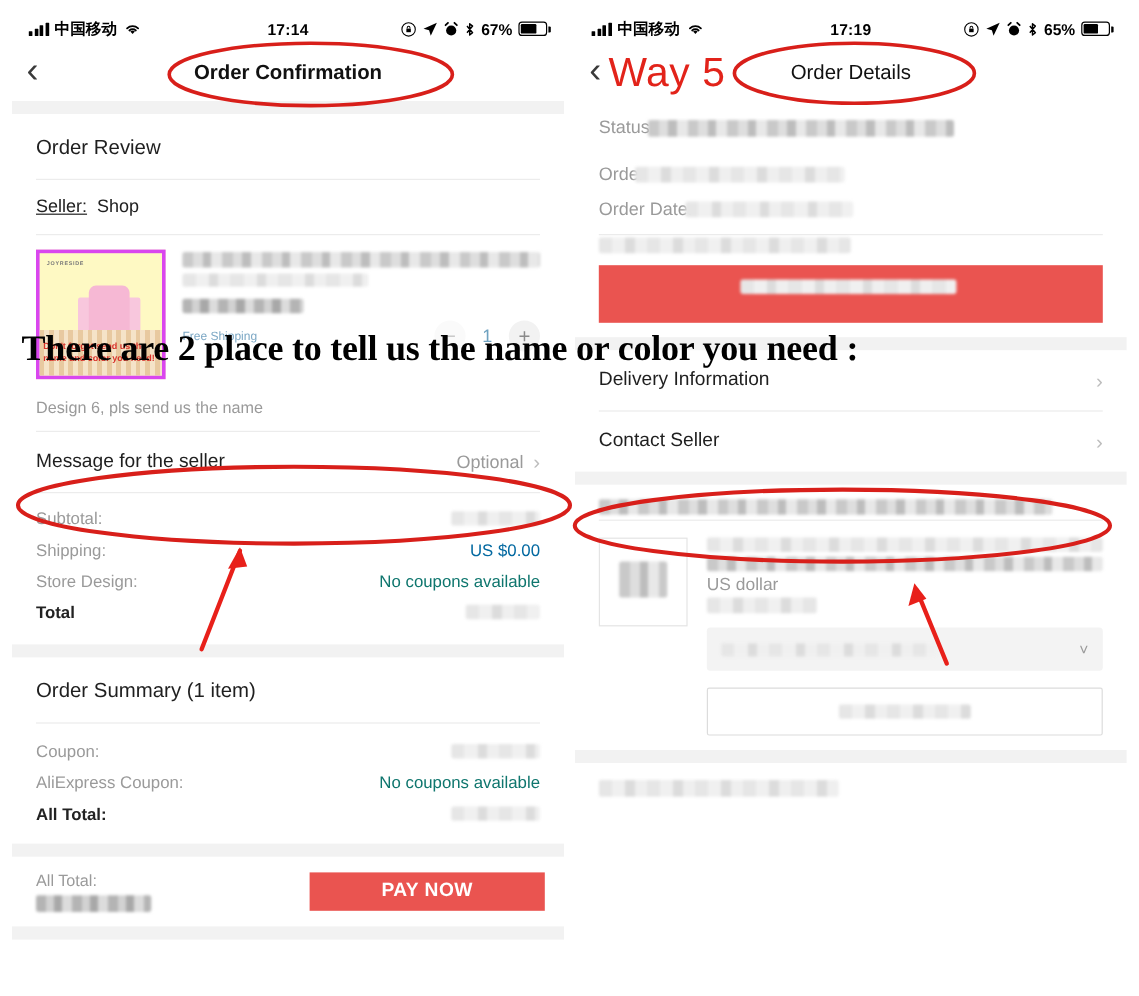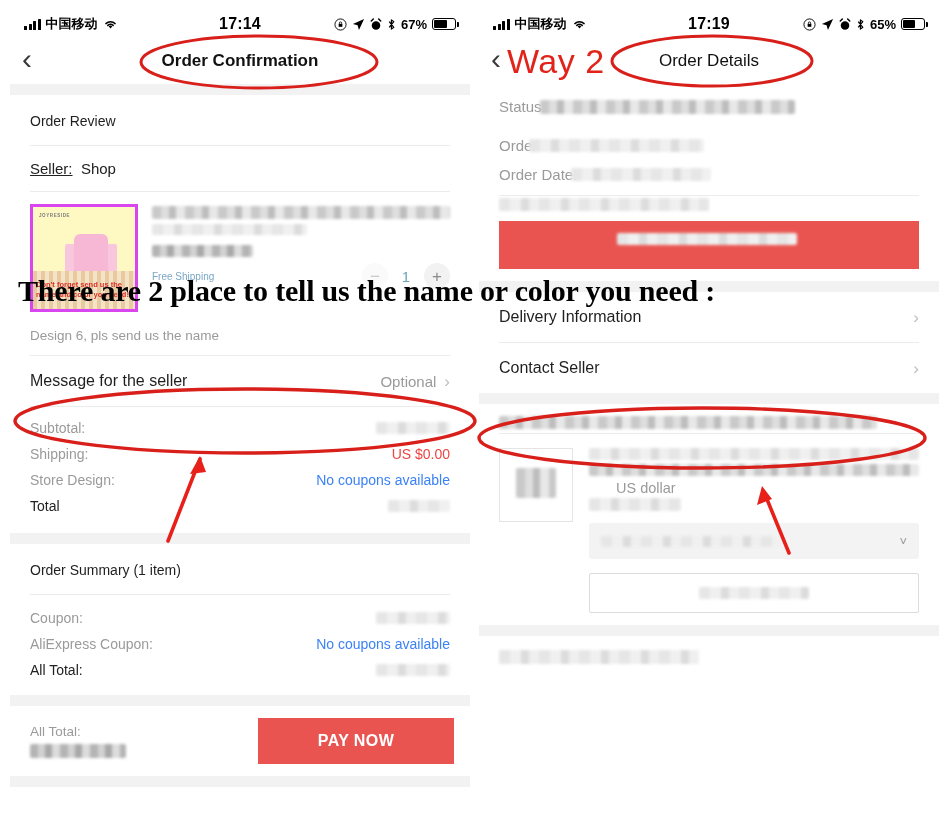--- a/index.html
+++ b/index.html
@@ -24,21 +24,21 @@
 
   
   .statusbar {
     height: 28px; display:flex; align-items:center;
     padding: 0 14px; font-size: 13px; color:#000;
     position: relative;
   }
   .sb-left { display:flex; align-items:center; gap:5px; }
   .sb-center {
     position:absolute; left:0; right:0; text-align:center;
-    font-size:16px; font-weight:700; letter-spacing:.2px;
+    font-size:13px; font-weight:700; letter-spacing:.2px;
   }
   .sb-right {
     margin-left:auto; display:flex; align-items:center; gap:5px;
     font-size:13px; font-weight:600; z-index:2;
   }
   .signal { display:inline-flex; align-items:flex-end; gap:1.5px; height:11px; }
   .signal i { display:block; width:3px; background:#000; border-radius:.5px; }
   .signal i:nth-child(1){height:4px}
   .signal i:nth-child(2){height:6px}
   .signal i:nth-child(3){height:8.5px}
@@ -72,21 +72,21 @@
   }
   .nav-title {
     position:absolute; left:0; right:0; text-align:center;
     font-size: 17px; font-weight:700; color:#111; pointer-events:none;
   }
   .nav-title.thin { font-weight:400; font-size:17px; }
 
   
   .gapbar { height: 11px; background:#f2f2f2; }
   .card { background:#fff; padding: 0 20px; }
-  .sect-title { font-size: 14px; color:#1f1f1f; padding: 18px 0 16px; }
+  .sect-title { font-size: 17px; color:#1f1f1f; padding: 18px 0 16px; }
   .hr { height:1px; background:#ececec; }
 
   .seller-row { font-size: 15px; color:#222; padding: 14px 0; }
   .seller-row b { font-weight:400;text-decoration:underline; }
 
   
   .prod { display:flex; gap:14px; padding: 12px 0 6px; }
   .thumb {
     width:108px; height:108px; flex:none; position:relative;
     background:#fef9c3; overflow:hidden; border:3px solid #d946ef;
@@ -139,60 +139,60 @@
   }
   .st-btn.minus { background:#fafafa; color:#c8c8c8; }
   .st-qty { color:#6fa2c0; font-size:15px; min-width:10px; text-align:center; }
 
   .design-note { font-size:13.5px; color:#9a9a9a; padding: 10px 0 12px; }
 
   .kv-row {
     display:flex; align-items:center; justify-content:space-between;
     font-size:14px; color:#9a9a9a; padding: 5px 0;
   }
-  .kv-row .val { color:#ef4444; }
-  .kv-row .val.link { color:#3b82f6; }
-  .kv-row.strong { color:#222; font-weight:400; }
+  .kv-row .val { color:#0369a1; }
+  .kv-row .val.link { color:#0f766e; }
+  .kv-row.strong { color:#222; font-weight:700; }
 
   .msg-row {
     display:flex; align-items:center; justify-content:space-between;
     padding: 16px 0; font-size:16px; color:#1f1f1f;
   }
   .msg-row .opt { color:#9a9a9a; font-size:15px; margin-left:auto; margin-right:8px; }
   .chev { color:#bdbdbd; font-size:17px; font-weight:300; line-height:1; }
 
   .paybar {
     display:flex; align-items:center; justify-content:space-between;
     padding: 12px 16px 12px 20px; background:#fff;
   }
   .paybar .lbl { font-size:13.5px; color:#9a9a9a; margin-bottom:5px; }
   .paynow {
     background:#ea5450; color:#fff; font-size:16px; font-weight:700;
-    letter-spacing:.4px; width:196px; height:46px; border:none;
+    letter-spacing:.4px; width:196px; height:32px; border:none;
     display:flex;align-items:center;justify-content:center; cursor:pointer;
   }
 
   
   .detail-kv { display:flex; align-items:center; gap:6px; padding: 6px 0; }
   .detail-kv .lbl { font-size:15px; color:#9a9a9a; white-space:nowrap; }
   .redbanner { height:48px; background:#ea5450; margin: 10px 0 0; position:relative; }
   .redbanner .blur { position:absolute; left:28%; top:26%; }
 
   .nav-list-row {
     display:flex;align-items:center;justify-content:space-between;
     padding:16px 0; font-size:16px; color:#1f1f1f;
   }
 
   .pcard { display:flex; gap:16px; padding: 14px 0 6px; }
   .pcard .ph {
     width:74px;height:74px;flex:none;border:1px solid #e4e4e4;background:#fff;
     position:relative;
   }
   .pcard .ph .blur{position:absolute;left:22%;top:26%;width:56%;height:42%;}
-  .usd { font-size:14.5px; color:#9a9a9a; padding: 4px 0 2px; margin-left: 27px; }
+  .usd { font-size:14.5px; color:#9a9a9a; padding: 4px 0 2px; }
   .select-box {
     margin-top:12px;height:36px;background:#f3f3f3;border-radius:3px;
     display:flex;align-items:center;padding:0 12px;
   }
   .select-box .chevd { margin-left:auto;color:#9a9a9a;font-size:13px; }
   .outline-btn {
     margin-top:14px;height:40px;border:1px solid #dcdcdc;border-radius:2px;
     display:flex;align-items:center;justify-content:center;background:#fff;
   }
 
@@ -389,21 +389,21 @@
         </svg>
         <span>65%</span>
         <span class="battery">
             <span style="width:12px"></span>
           </span>
       </div>
     </div>
 
     <div class="navbar">
       <span class="nav-back">‹</span>
-      <span class="way-label">Way 2</span>
+      <span class="way-label">Way 5</span>
       <span class="nav-title thin">Order Details</span>
     </div>
 
     <div class="card" style="padding-top:8px">
       <div class="detail-kv">
         <span class="lbl">Status:</span>
         <span class="blur" style="height:14px;width:255px;margin-left:-12px"></span>
       </div>
       <div class="detail-kv" style="padding-top:16px">
         <span class="lbl">Order</span>

